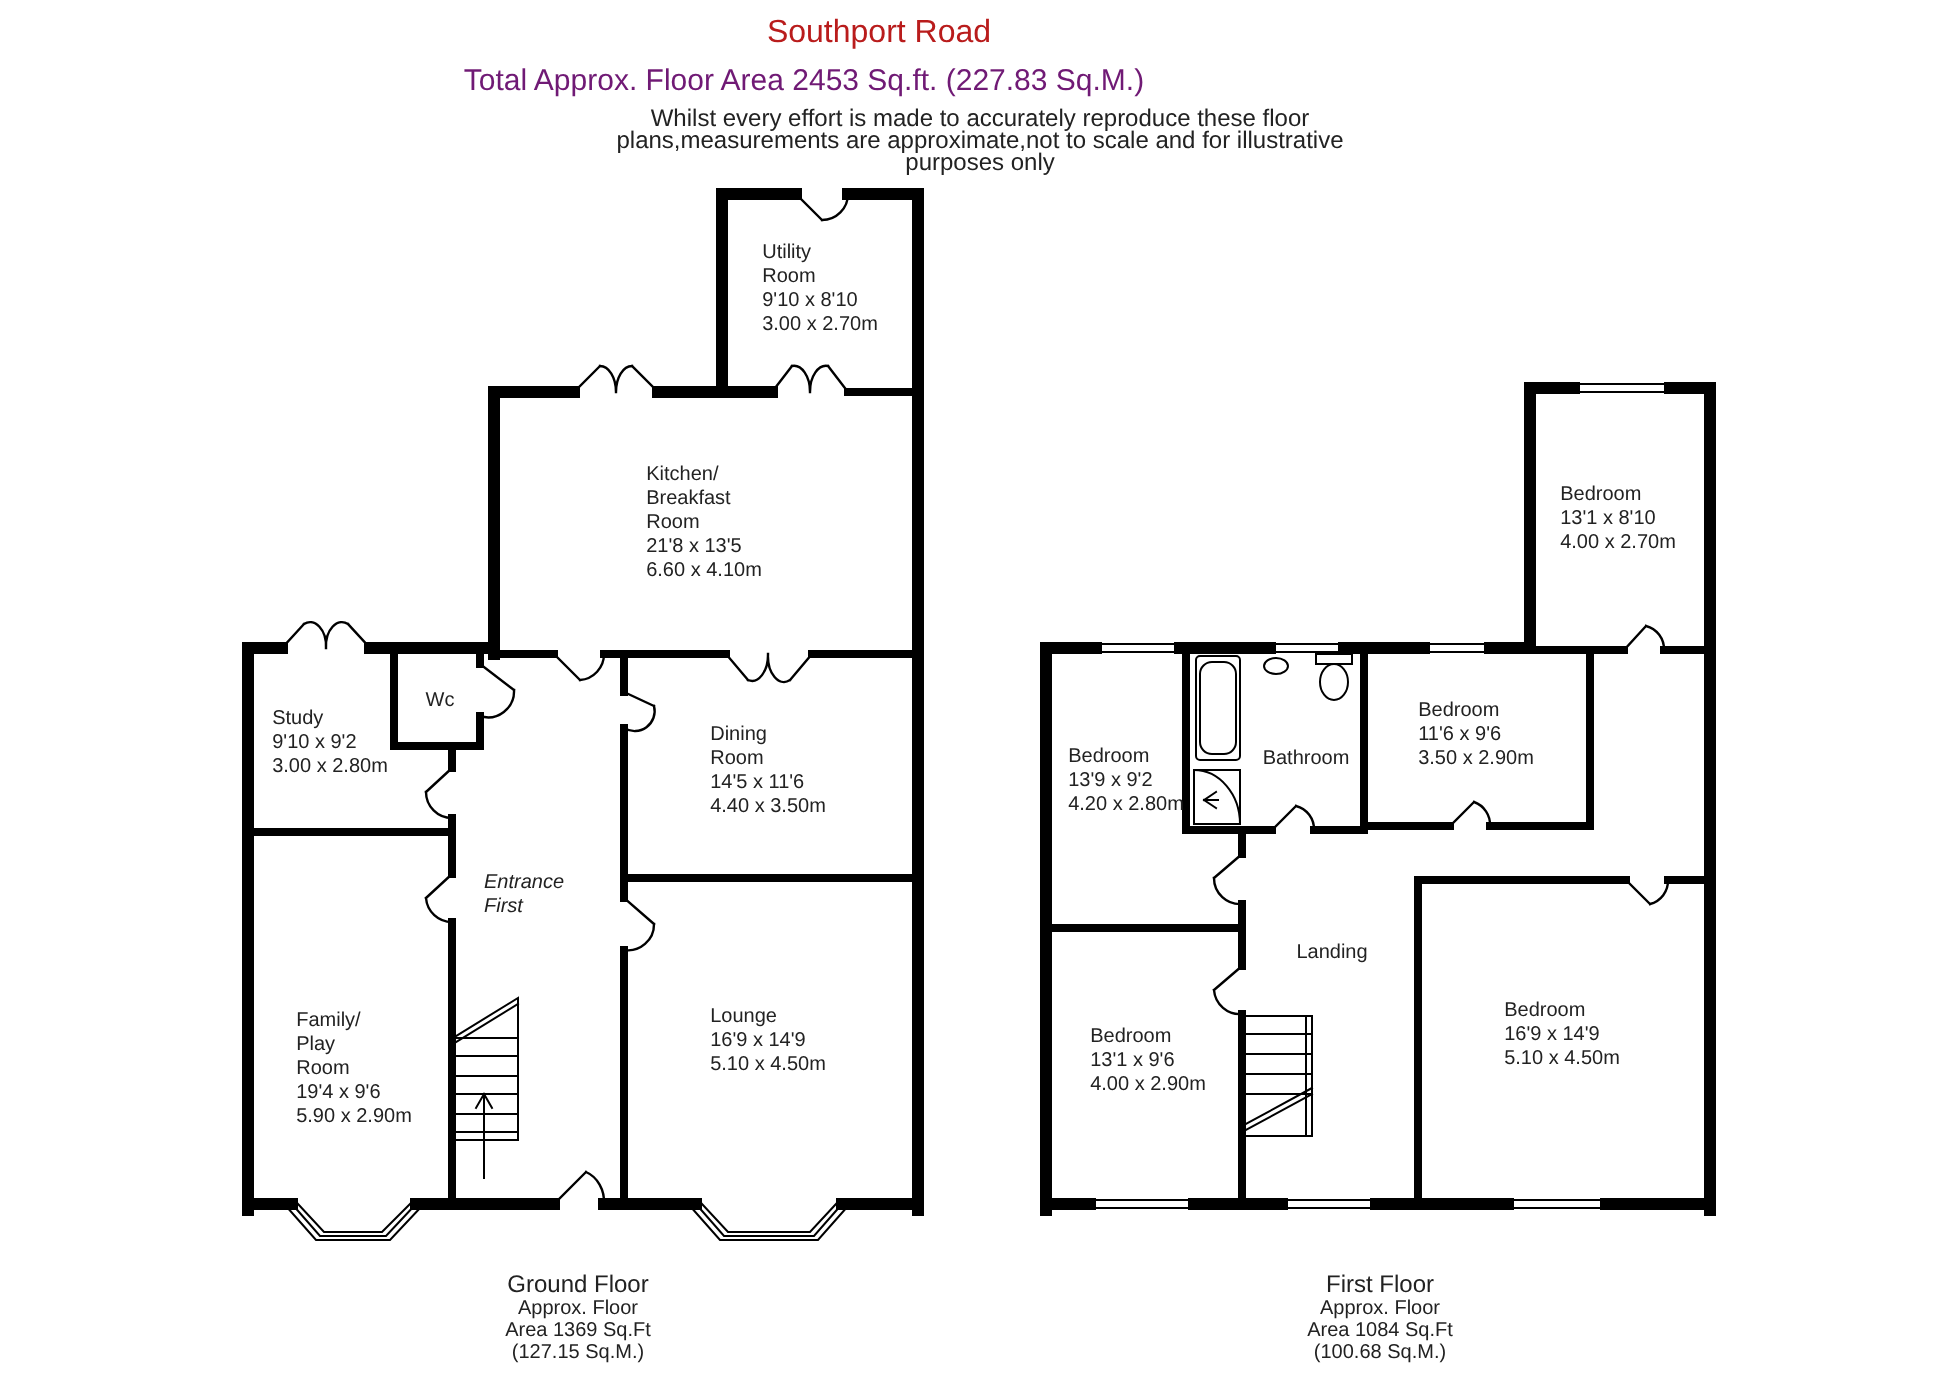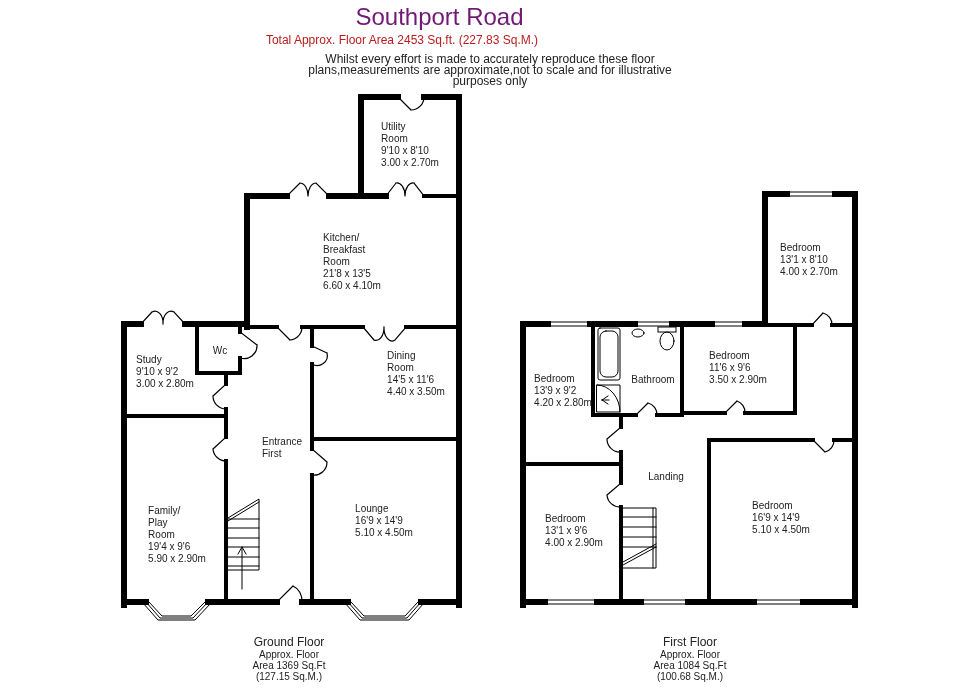--- a/index.html
+++ b/index.html
@@ -1,19 +1,19 @@
 <!DOCTYPE html>
 <html><head>
   <meta charset="utf-8">
   <style>
     html, body { margin: 0; padding: 0; background: #ffffff; }
     body { width: 980px; height: 692px; position: relative; overflow: hidden; font-family: "Liberation Sans", sans-serif; color: #222; }
     .header { position: absolute; left: 0; top: 0; width: 980px; text-align: center; }
-    .title { position: absolute; left: 0; width: 879px; top: 5px; font-size: 24px; line-height: 24px; color: #701a75; }
-    .subtitle { position: absolute; left: 0; width: 804px; top: 31px; font-size: 12px; line-height: 19px; color: #b91c1c; }
+    .title { position: absolute; left: 0; width: 879px; top: 5px; font-size: 16px; line-height: 24px; color: #b91c1c; }
+    .subtitle { position: absolute; left: 0; width: 804px; top: 31px; font-size: 15px; line-height: 19px; color: #701a75; }
     .disclaimer { position: absolute; left: 300px; width: 380px; top: 54px; font-size: 12px; line-height: 11px; color: #222; }
     svg.plan { position: absolute; left: 0; top: 0; }
     .lbl { position: absolute; font-size: 10px; line-height: 12px; color: #222; white-space: nowrap; transform: translateX(-50%); }
     .lbl span { display: block; }
     .floor-caption { position: absolute; text-align: center; transform: translateX(-50%); color: #222; }
     .floor-caption .fname { font-size: 12px; line-height: 14px; display: block; text-align: center; }
     .floor-caption .farea { font-size: 10px; line-height: 11px; display: block; }
   </style>
 </head>
 <body>
@@ -194,27 +194,27 @@
   <span>6.60 x 4.10m</span>
 </div>
 <div class="lbl" style="left:165px; top:354px;">
   <span>Study</span>
   <span>9'10 x 9'2</span>
   <span>3.00 x 2.80m</span>
 </div>
 <div class="lbl" style="left:220px; top:345px;">
   <span>Wc</span>
 </div>
-<div class="lbl" style="left:384px; top:350px;margin-left:32px;">
+<div class="lbl" style="left:384px; top:362px;">
   <span>Dining</span>
   <span>Room</span>
   <span>14'5 x 11'6</span>
   <span>4.40 x 3.50m</span>
 </div>
-<div class="lbl" style="left:282px; top:436px;">
+<div class="lbl" style="left:262px; top:436px;font-style:italic;">
   <span>Entrance</span>
   <span>First</span>
 </div>
 <div class="lbl" style="left:177px; top:458px;margin-top:47px;">
   <span>Family/</span>
   <span>Play</span>
   <span>Room</span>
   <span>19'4 x 9'6</span>
   <span>5.90 x 2.90m</span>
 </div>

